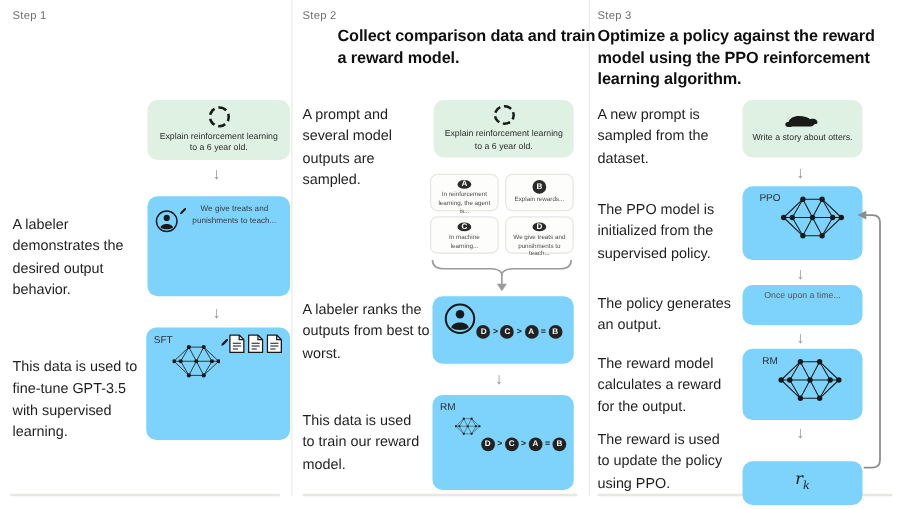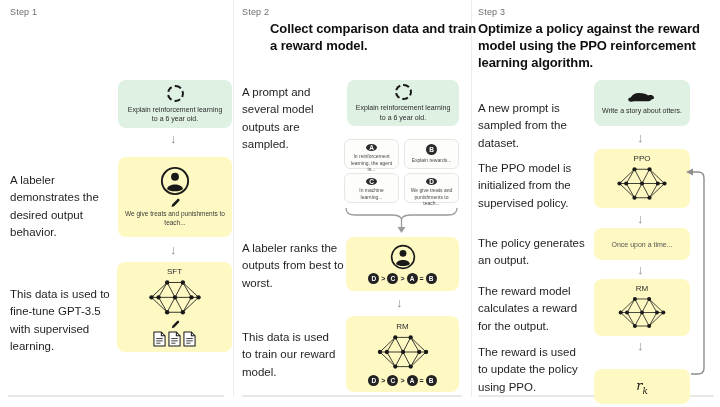--- a/index.html
+++ b/index.html
@@ -5,22 +5,22 @@
   html,body{margin:0;padding:0;background:#fff;}
   .canvas{position:relative;width:720px;height:407px;background:#ffffff;overflow:hidden;
           font-family:"Liberation Sans",sans-serif;color:#212121;}
   .vdivider{position:absolute;top:0;width:1px;height:397px;background:#ececea;}
   .hseg{position:absolute;height:2px;background:#e7e7e4;border-radius:1px;}
   .step-label{position:absolute;font-size:9px;color:#6e6e6e;letter-spacing:.2px;}
   .title{position:absolute;font-size:13px;font-weight:bold;line-height:1.3;color:#0f0f0f;letter-spacing:-.1px;}
   .flow-label{position:absolute;font-size:11.5px;line-height:1.5;color:#1f1f1f;}
   .greenbox{position:absolute;background:#def1e2;border-radius:8px;display:flex;flex-direction:column;
             align-items:center;justify-content:center;gap:3px;padding:4px 6px;box-sizing:border-box;}
-  .graybox{position:absolute;background:#fef9c3;border-radius:8px;display:flex;flex-direction:column;
-           align-items:center;justify-content:center;padding:5px 6px;box-sizing:border-box;}
+  .graybox{position:absolute;background:#7dd3fc;border-radius:8px;display:flex;flex-direction:row;
+           justify-content:center;padding:5px 6px;box-sizing:border-box;}
   .whitebox{position:absolute;background:#fdfdfc;border:1px solid #e6e6e3;border-radius:6px;
             display:flex;flex-direction:column;align-items:center;justify-content:flex-start;
             padding:3px 3px;box-sizing:border-box;}
   .box-text{font-size:7px;line-height:1.35;color:#2c2c2c;text-align:center;}
   .box-caption{font-size:6.5px;line-height:1.35;color:#3a3a3a;text-align:center;margin-top:2px;}
   .model-label{font-size:8px;color:#2b2b2b;text-align:center;margin-bottom:1px;}
   .down-arrow{position:absolute;font-size:13px;line-height:1;color:#8f8f8f;}
   .down-arrow::before{content:"\2193";}
   .dashed-circle{width:13px;height:13px;border:2px dashed #191919;border-radius:50%;display:block;}
   .ranking{display:flex;align-items:center;gap:2px;margin-top:3px;}
@@ -193,21 +193,21 @@
       <span class="rank-sep">&gt;</span>
       <span class="rank-circle">A</span>
       <span class="rank-sep">=</span>
       <span class="rank-circle">B</span>
     </div>
   </div>
 
   <div class="step-label" style="left:478px;top:7px;">Step 3</div>
   <div class="title" style="left:478px;top:21px;width:228px;">Optimize a policy against the reward model using the PPO reinforcement learning algorithm.</div>
 
-  <div class="flow-label" style="left:478px;top:100px;width:92px;">A new prompt is sampled from the dataset.</div>
+  <div class="flow-label" style="left:478px;top:84px;width:92px;">A new prompt is sampled from the dataset.</div>
   <div class="greenbox" style="left:594px;top:80px;width:96px;height:46px;">
     <svg viewBox="0 0 40 18" width="30" height="13">
       <path d="M1.5 15 C0 12 2 10.5 4.5 10.5 C6 6.5 10 4 16 4 C22 4 26.5 5.5 28.5 7.5 C31 6.5 34.5 7 36 9 C37.5 11 36.5 13 33.5 12.8 C32.5 15 29 16 25 15.5 L9 15.5 C6 16.5 3 16.5 1.5 15 Z" fill="#191919"></path>
     </svg>
     <div class="box-text">Write a story about otters.</div>
   </div>
 
   <div class="down-arrow" style="left:637px;top:131px;"></div>
 
   <div class="flow-label" style="left:478px;top:160px;width:110px;">The PPO model is initialized from the supervised policy.</div>

